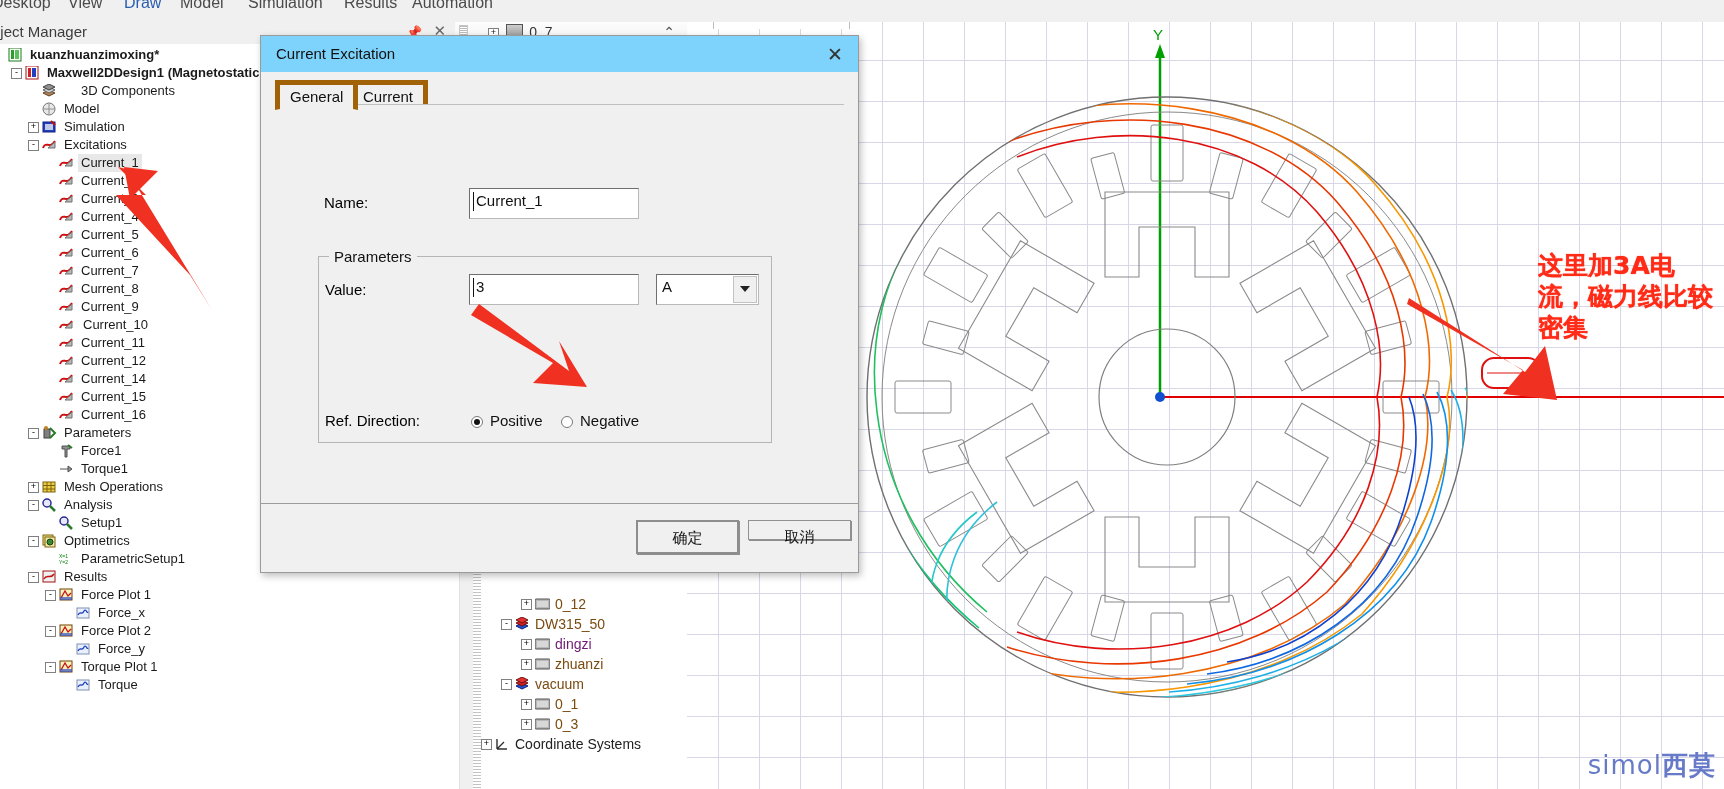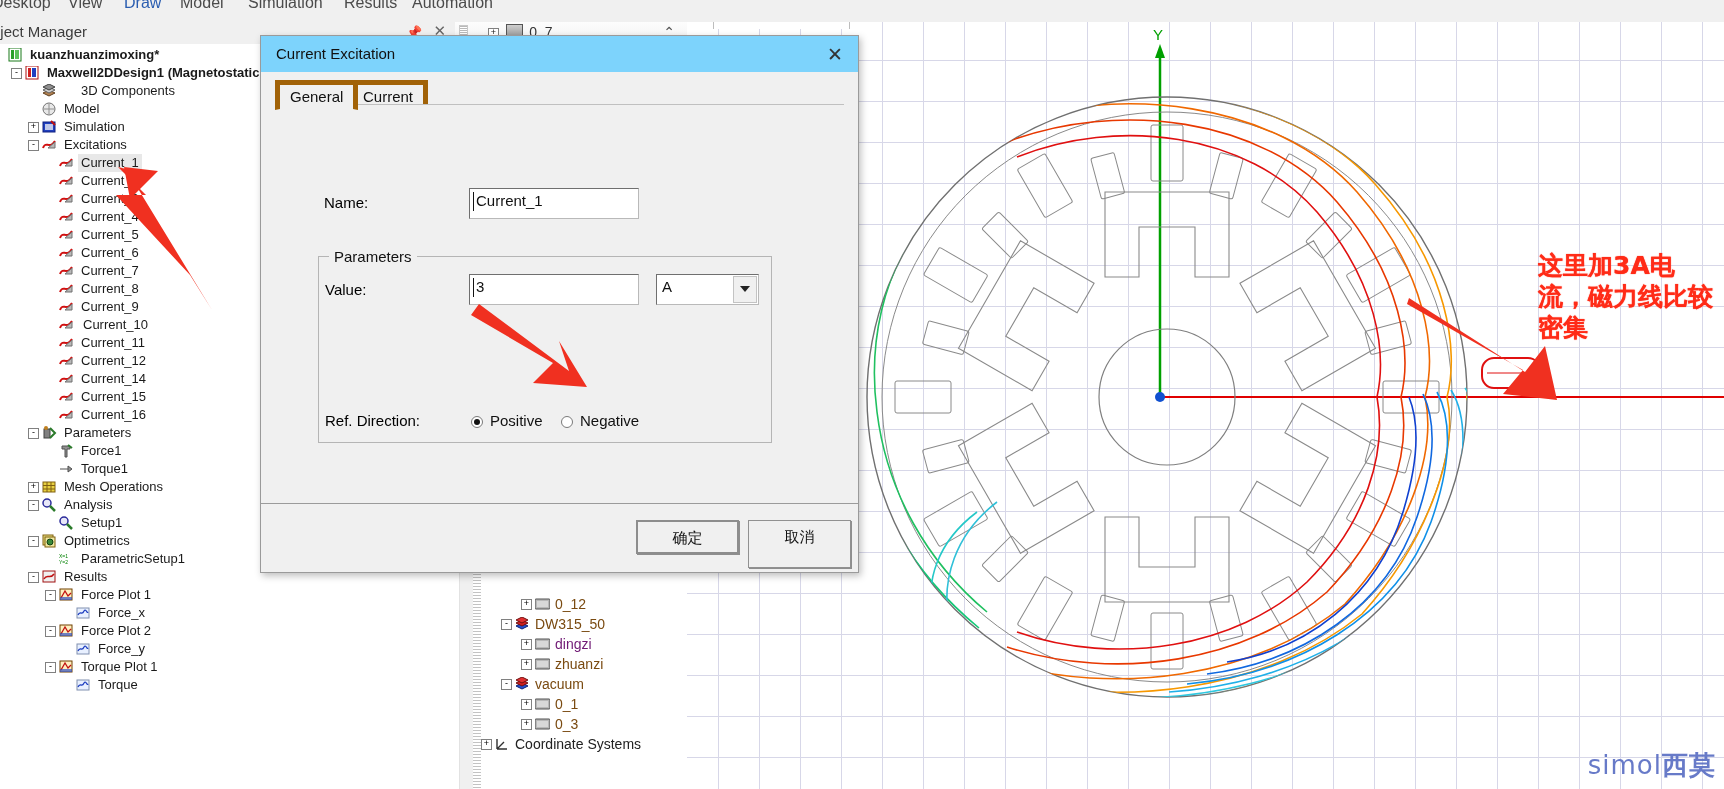--- a/index.html
+++ b/index.html
@@ -721,21 +721,21 @@
     <div class="radio" style="left:300px;top:307px;">
       <span class="r"></span>
       <span class="tx">Negative</span>
     </div>
 
     <div class="btn3d" style="left:222px;top:398px;width:116px;height:34px;line-height:32px;">Use Defaults</div>
   </div>
 
   <div id="dlg-foot">
     <div class="btn3d def" style="left:375px;top:16px;width:103px;height:34px;line-height:31px;">确定</div>
-    <div class="btn3d" style="left:487px;top:16px;width:103px;height:48px;line-height:32px;">取消</div>
+    <div class="btn3d" style="left:487px;top:16px;width:103px;height:20px;line-height:32px;">取消</div>
   </div>
 
   <svg class="arrow" style="left:210px;top:265px;width:120px;height:90px;">
     <g fill="#f03020">
       <polygon points="8,3 98,70 88,40 116,86 62,82 82,62 0,14"></polygon>
     </g>
   </svg>
 </div>
 
 <svg class="arrow" style="left:112px;top:165px;width:110px;height:150px;z-index:5;">

